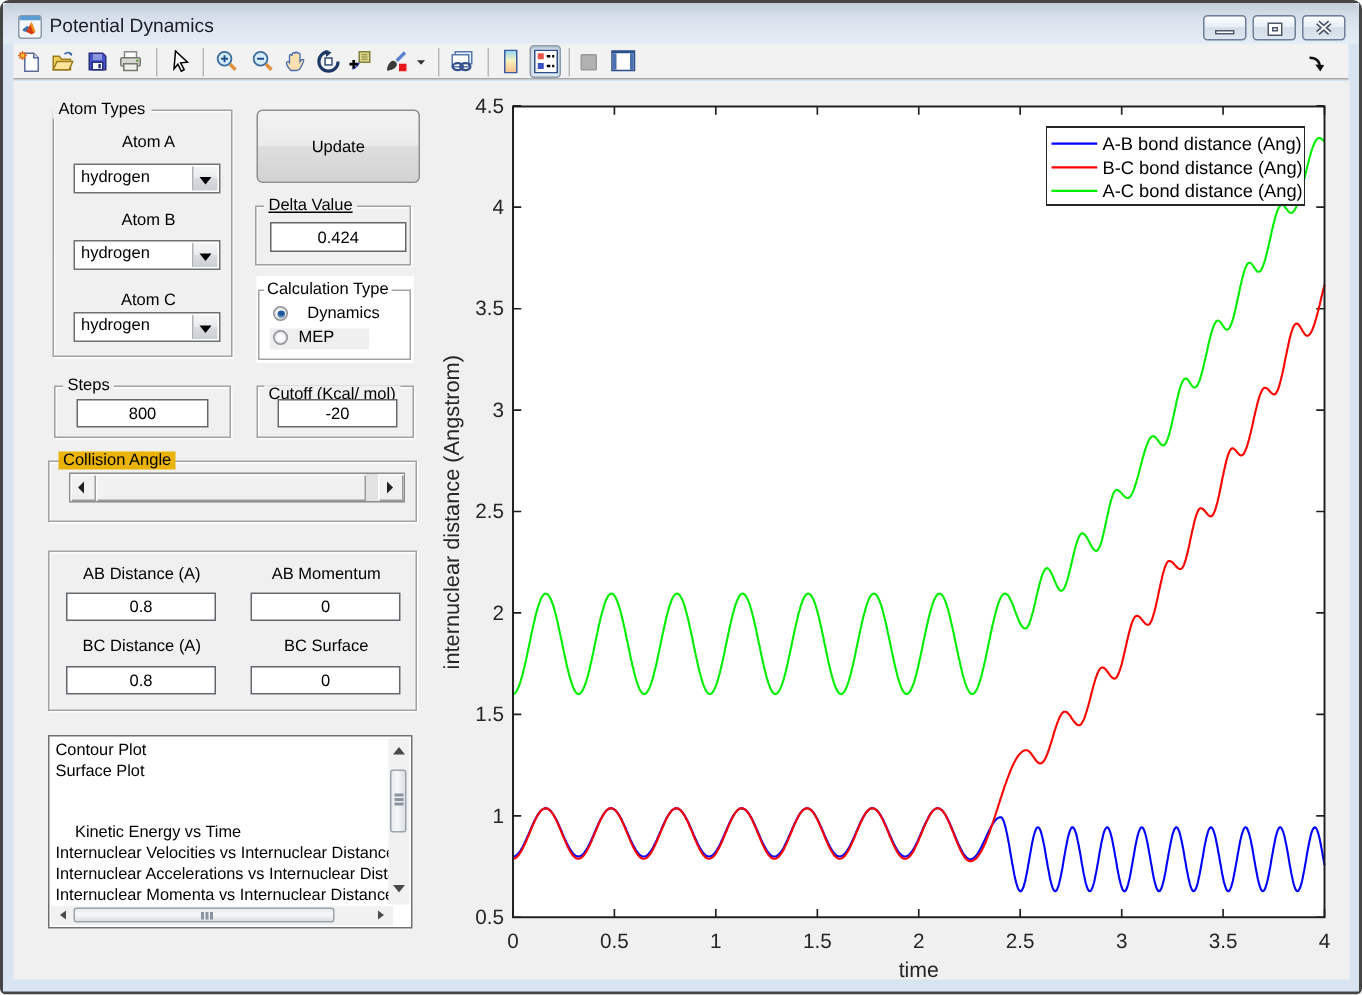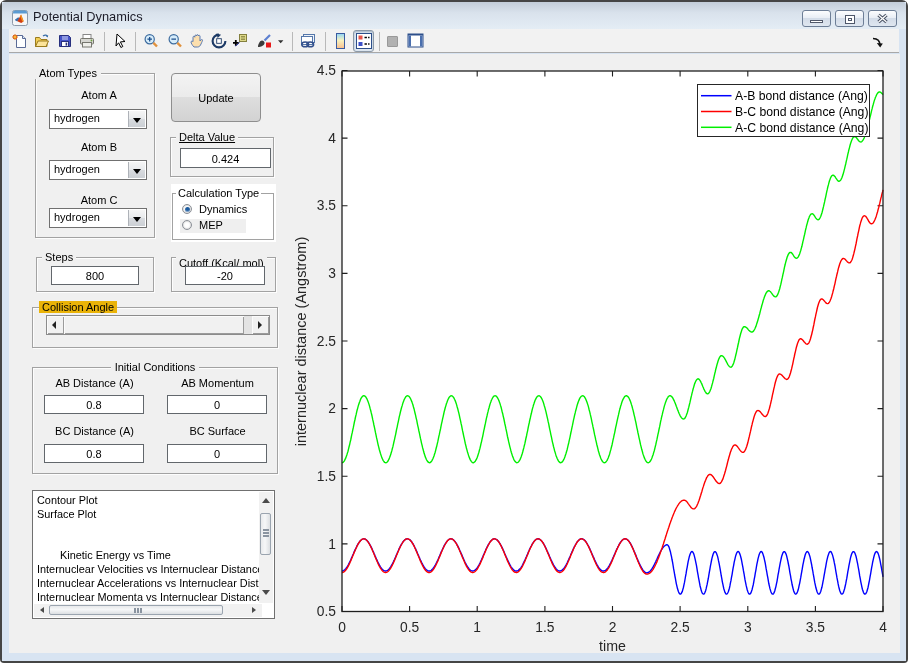--- a/index.html
+++ b/index.html
@@ -191,31 +191,31 @@
         <div style="position:absolute;left:4px;top:7px;width:0;height:0;border-left:4.5px solid transparent;border-right:4.5px solid transparent;border-top:5px solid #000;"></div>
       </div>
     </div>
 <div style="position:absolute;left:50px;top:194px;width:98px;font-size:11px;color:#000;text-align:center;">Atom C</div>
 <div style="position:absolute;left:49px;top:208px;width:98px;height:20px;background:#fff;border:1px solid #707070;">
       <div style="position:absolute;left:4px;top:2px;font-size:11px;color:#000;">hydrogen</div>
       <div style="position:absolute;right:1px;top:1px;bottom:1px;width:17px;background:linear-gradient(#f5f5f5,#e8eaec 50%,#d8dbdf 50%,#ccd0d5);border-left:1px solid #aeb2b8;">
         <div style="position:absolute;left:4px;top:7px;width:0;height:0;border-left:4.5px solid transparent;border-right:4.5px solid transparent;border-top:5px solid #000;"></div>
       </div>
     </div>
-<div style="position:absolute;left:171px;top:73px;width:90px;height:49px;border:1px solid #8e8e8e;border-radius:4px;background:linear-gradient(#f3f3f3,#ebebeb 49%,#dedede 50%,#d2d2d2);font-size:11px;color:#000;text-align:center;line-height:49px;">Update</div>
+<div style="position:absolute;left:171px;top:73px;width:109px;height:49px;border:1px solid #8e8e8e;border-radius:4px;background:linear-gradient(#f3f3f3,#ebebeb 49%,#dedede 50%,#d2d2d2);font-size:11px;color:#000;text-align:center;line-height:49px;">Update</div>
 <div style="position:absolute;left:170px;top:137px;width:104px;height:40px;border:1px solid #a2a2a2;box-shadow:1px 1px 0 #fdfdfd,inset 1px 1px 0 #fdfdfd;"></div>
     <div style="position:absolute;top:131px;left:176px;font-size:11px;color:#000;text-decoration:underline;"><span style="background:#f0f0f0;padding:0 3px;">Delta Value</span></div>
 <div style="position:absolute;left:180px;top:148px;width:91px;height:20px;background:#fff;border:1px solid #62676c;font-size:11px;color:#000;text-align:center;line-height:20px;">0.424</div>
 <div style="position:absolute;left:171px;top:184px;width:105px;height:58px;background:#fff;"></div>
 <div style="position:absolute;left:172px;top:193px;width:102px;height:47px;border:1px solid #a2a2a2;"></div>
 <div style="position:absolute;left:176px;top:187px;font-size:11px;color:#000;background:#fff;padding:0 2px;">Calculation Type</div>
 <div style="position:absolute;left:182px;top:204px;width:10px;height:10px;border-radius:50%;background:#fff;border:1px solid #8b9097;box-shadow:inset 0 0 2px rgba(0,0,0,.35);">
       <div style="position:absolute;left:2px;top:2px;width:5px;height:5px;border-radius:50%;background:#1b5a9e;box-shadow:inset 0 -1px 1px rgba(255,255,255,.5);"></div>
     </div>
-<div style="position:absolute;left:199px;top:203px;width:60px;font-size:11px;color:#000;text-align:left;">Dynamics</div>
+<div style="position:absolute;left:199px;top:203px;width:60px;font-size:11px;color:#000;text-align:center;">Dynamics</div>
 <div style="position:absolute;left:180px;top:219px;width:66px;height:14px;background:#efefef;"></div>
 <div style="position:absolute;left:182px;top:220px;width:10px;height:10px;border-radius:50%;background:#fff;border:1px solid #8b9097;box-shadow:inset 0 0 2px rgba(0,0,0,.35);"></div>
 <div style="position:absolute;left:199px;top:219px;width:60px;font-size:11px;color:#000;text-align:left;">MEP</div>
 <div style="position:absolute;left:36px;top:257px;width:118px;height:35px;border:1px solid #a2a2a2;box-shadow:1px 1px 0 #fdfdfd,inset 1px 1px 0 #fdfdfd;"></div>
     <div style="position:absolute;top:251px;left:42px;font-size:11px;color:#000;"><span style="background:#f0f0f0;padding:0 3px;">Steps</span></div>
 <div style="position:absolute;left:51px;top:266px;width:88px;height:19px;background:#fff;border:1px solid #62676c;font-size:11px;color:#000;text-align:center;line-height:19px;">800</div>
 <div style="position:absolute;left:171px;top:257px;width:105px;height:35px;border:1px solid #a2a2a2;box-shadow:1px 1px 0 #fdfdfd,inset 1px 1px 0 #fdfdfd;"></div>
     <div style="position:absolute;top:257px;left:176px;font-size:11px;color:#000;"><span style="background:#f0f0f0;padding:0 3px;">Cutoff (Kcal/ mol)</span></div>
 <div style="position:absolute;left:185px;top:266px;width:80px;height:19px;background:#fff;border:1px solid #62676c;font-size:11px;color:#000;text-align:center;line-height:19px;">-20</div>
 <div style="position:absolute;left:32px;top:307px;width:246px;height:41px;border:1px solid #a2a2a2;box-shadow:1px 1px 0 #fdfdfd,inset 1px 1px 0 #fdfdfd;"></div>
@@ -223,33 +223,32 @@
 <div style="position:absolute;left:46px;top:315px;width:224px;height:20px;background:#e3e3e3;border:1px solid #8b8b8b;">
       <div style="position:absolute;left:0;top:0;width:17px;height:18px;background:#f1f1f1;box-shadow:inset 1px 1px 0 #fbfbfb,inset -1px -1px 0 #9b9b9b;">
         <div style="position:absolute;left:5px;top:5px;width:0;height:0;border-top:4px solid transparent;border-bottom:4px solid transparent;border-right:4.5px solid #222;"></div>
       </div>
       <div style="position:absolute;left:17px;top:0;width:180px;height:18px;background:#f1f1f1;box-shadow:inset 1px 1px 0 #fbfbfb,inset -1px -1px 0 #9b9b9b;"></div>
       <div style="position:absolute;left:205px;top:0;width:17px;height:18px;background:#f1f1f1;box-shadow:inset 1px 1px 0 #fbfbfb,inset -1px -1px 0 #9b9b9b;">
         <div style="position:absolute;left:6px;top:5px;width:0;height:0;border-top:4px solid transparent;border-bottom:4px solid transparent;border-left:4.5px solid #222;"></div>
       </div>
     </div>
 <div style="position:absolute;left:32px;top:367px;width:246px;height:107px;border:1px solid #a2a2a2;box-shadow:1px 1px 0 #fdfdfd,inset 1px 1px 0 #fdfdfd;"></div>
-    <div style="position:absolute;top:361px;left:32px;width:246px;text-align:center;font-size:11px;color:#000;"><span style="background:#f0f0f0;padding:0 4px;">Initial Conditions</span></div>
 <div style="position:absolute;left:44px;top:377px;width:101px;font-size:11px;color:#000;text-align:center;">AB Distance (A)</div>
 <div style="position:absolute;left:167px;top:377px;width:101px;font-size:11px;color:#000;text-align:center;">AB Momentum</div>
 <div style="position:absolute;left:44px;top:395px;width:100px;height:19px;background:#fff;border:1px solid #62676c;font-size:11px;color:#000;text-align:center;line-height:19px;">0.8</div>
 <div style="position:absolute;left:167px;top:395px;width:100px;height:19px;background:#fff;border:1px solid #62676c;font-size:11px;color:#000;text-align:center;line-height:19px;">0</div>
 <div style="position:absolute;left:44px;top:425px;width:101px;font-size:11px;color:#000;text-align:center;">BC Distance (A)</div>
 <div style="position:absolute;left:167px;top:425px;width:101px;font-size:11px;color:#000;text-align:center;">BC Surface</div>
 <div style="position:absolute;left:44px;top:444px;width:100px;height:19px;background:#fff;border:1px solid #62676c;font-size:11px;color:#000;text-align:center;line-height:19px;">0.8</div>
 <div style="position:absolute;left:167px;top:444px;width:100px;height:19px;background:#fff;border:1px solid #62676c;font-size:11px;color:#000;text-align:center;line-height:19px;">0</div>
   <div style="position:absolute;left:32px;top:490px;width:243px;height:129px;background:#fff;border:1px solid #707070;overflow:hidden;">
       <div style="position:absolute;left:1px;top:3.0px;width:228px;height:13.8px;font-size:10.9px;line-height:13.8px;color:#000;padding-left:3px;white-space:nowrap;overflow:hidden;">Contour Plot</div>
       <div style="position:absolute;left:1px;top:16.8px;width:228px;height:13.8px;font-size:10.9px;line-height:13.8px;color:#000;padding-left:3px;white-space:nowrap;overflow:hidden;">Surface Plot</div>
-      <div style="position:absolute;left:16px;top:58.2px;width:228px;height:13.8px;font-size:10.9px;line-height:13.8px;color:#000;padding-left:11px;white-space:nowrap;overflow:hidden;">Kinetic Energy vs Time</div>
+      <div style="position:absolute;left:6px;top:58.2px;width:228px;height:13.8px;font-size:10.9px;line-height:13.8px;color:#000;padding-left:11px;white-space:nowrap;overflow:hidden;">Kinetic Energy vs Time</div>
       <div style="position:absolute;left:1px;top:72.0px;width:228px;height:13.8px;font-size:10.9px;line-height:13.8px;color:#000;padding-left:3px;white-space:nowrap;overflow:hidden;">Internuclear Velocities vs Internuclear Distance</div>
       <div style="position:absolute;left:1px;top:85.8px;width:228px;height:13.8px;font-size:10.9px;line-height:13.8px;color:#000;padding-left:3px;white-space:nowrap;overflow:hidden;">Internuclear Accelerations vs Internuclear Distance</div>
       <div style="position:absolute;left:1px;top:99.6px;width:228px;height:13.8px;font-size:10.9px;line-height:13.8px;color:#000;padding-left:3px;white-space:nowrap;overflow:hidden;">Internuclear Momenta vs Internuclear Distance</div>
       <div style="position:absolute;right:1px;top:1px;width:14px;height:111px;background:#f1f1f1;">
         <div style="position:absolute;left:3px;top:6px;width:0;height:0;border-left:4px solid transparent;border-right:4px solid transparent;border-bottom:5px solid #4a4a4a;"></div>
         <div style="position:absolute;left:1px;top:21px;width:11px;height:42px;border:1px solid #9aa4af;border-radius:2px;background:linear-gradient(90deg,#e8eaec,#f6f7f8 45%,#dcdfe2);">
           <div style="position:absolute;left:2px;top:15px;width:6px;height:1.5px;background:#8a94a0;box-shadow:0 3px 0 #8a94a0,0 6px 0 #8a94a0;"></div>
         </div>
         <div style="position:absolute;left:3px;bottom:8px;width:0;height:0;border-left:4px solid transparent;border-right:4px solid transparent;border-top:5px solid #4a4a4a;"></div>
       </div>

